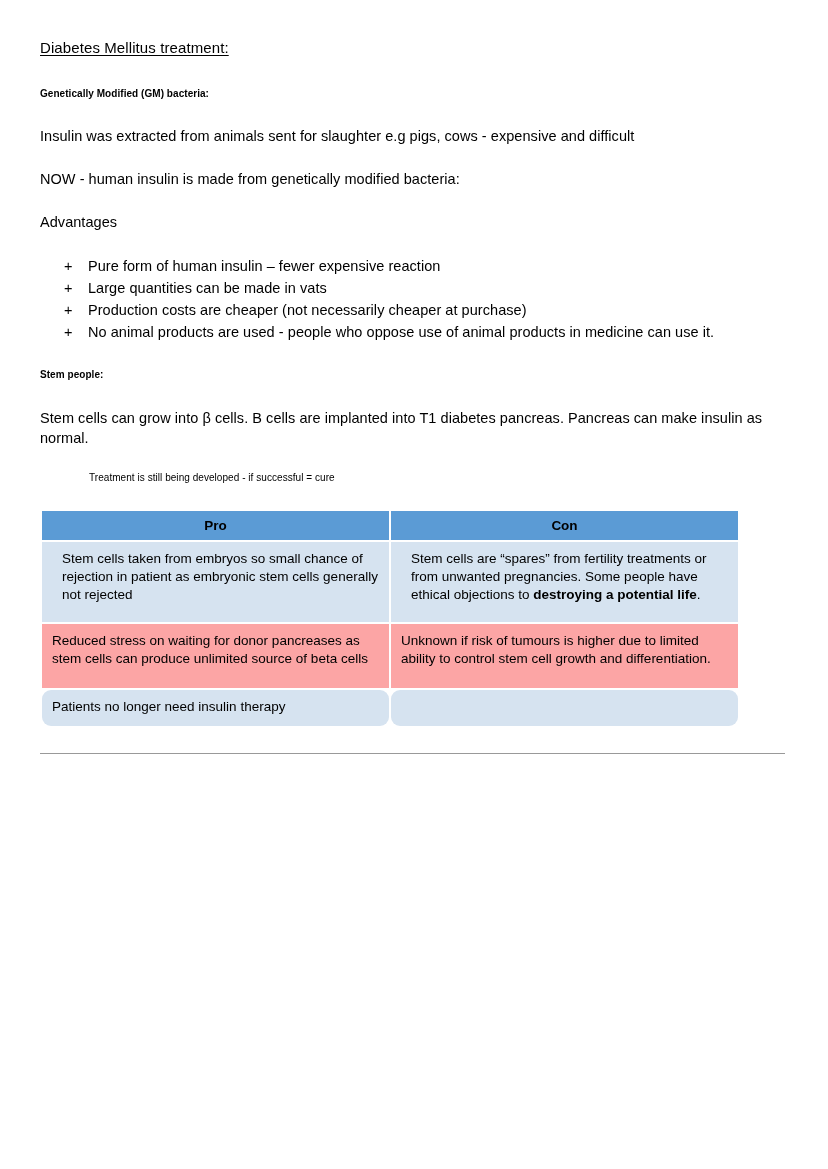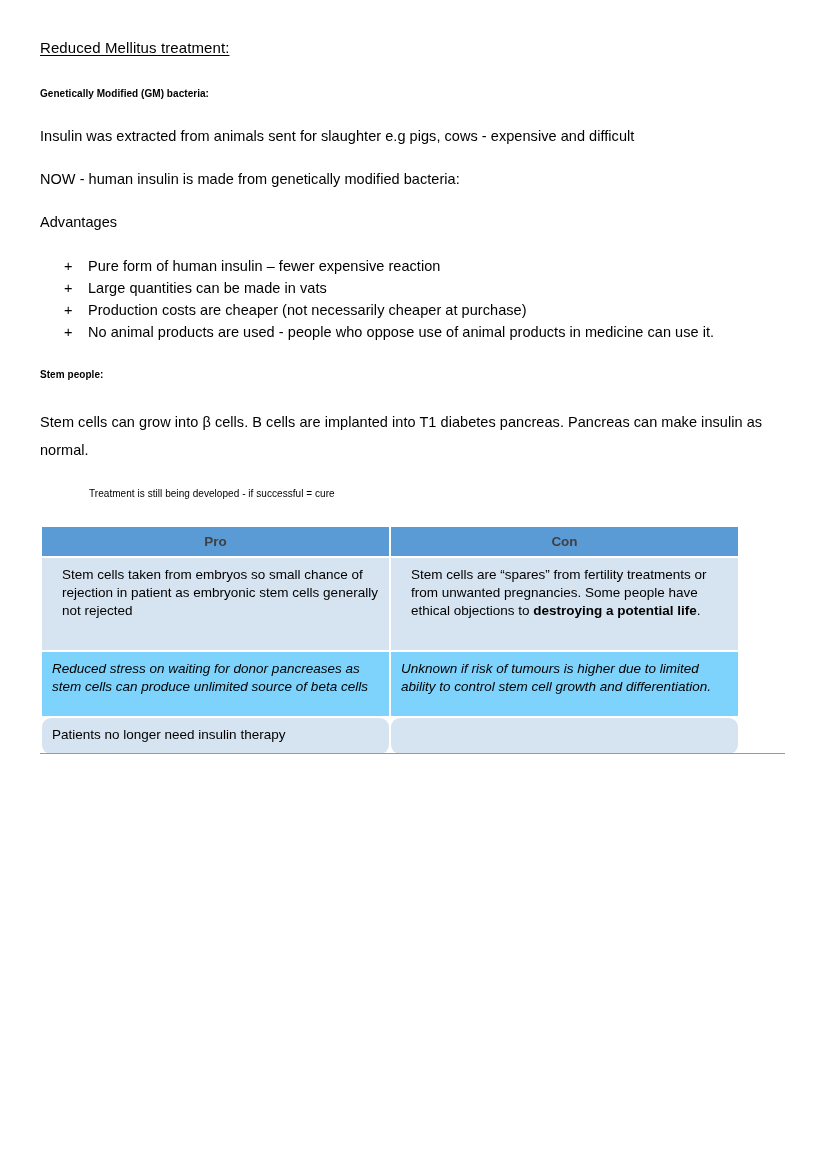--- a/index.html
+++ b/index.html
@@ -51,21 +51,21 @@
     line-height: 19px;
     margin: 0 0 24px 0;
     letter-spacing: 0.05px;
   }
 
   .para.tight {
     margin-bottom: 23px;
   }
 
   .para.block {
-    line-height: 28px;
+    line-height: 20px;
     margin-bottom: 20px;
     margin-top: 8px;
   }
 
   .indent-line {
     font-size: 10px;
     line-height: 19px;
     margin: 0 0 22px 0;
     padding-left: 49px;
     letter-spacing: 0.05px;
@@ -98,21 +98,21 @@
   .procon-table {
     width: 700px;
     border-collapse: separate;
     border-spacing: 2px 2px;
     margin: 0 0 0 0;
     table-layout: fixed;
   }
 
   .procon-table th {
     background: #5B9BD5;
-    color: #404040;
+    color: #000000;
     font-size: 13.5px;
     line-height: 17px;
     font-weight: bold;
     text-align: center;
     padding: 6px 8px;
     border: 0;
     height: 26px;
   }
 
   .procon-table td {
@@ -122,25 +122,24 @@
     padding: 8px 10px 10px 10px;
     border: 0;
     color: #000000;
   }
 
   .procon-table tr.band-dark td {
     background: #D6E3F0;
   }
 
   .procon-table tr.band-light td {
-    background: #7dd3fc;
-    font-style: italic;
-  }
-
-  .procon-table tr.row-1 td { height: 92px; padding-left: 20px; }
+    background: #fca5a5;
+  }
+
+  .procon-table tr.row-1 td { height: 80px; padding-left: 20px; }
   .procon-table tr.row-2 td { height: 64px; }
   .procon-table tr.row-3 td { height: 32px; border-radius: 9px; }
 
   .procon-table td b {
     font-weight: bold;
   }
 
   .bottom-rule {
     position: absolute;
     left: 40px;
@@ -149,21 +148,21 @@
     height: 1px;
     background: #999999;
     border: 0;
   }
 </style>
 </head>
 <body>
 
 <div class="page">
 
-  <h1 class="doc-title">Reduced Mellitus treatment:</h1>
+  <h1 class="doc-title">Diabetes Mellitus treatment:</h1>
 
   <h2 class="heading">Genetically Modified (GM) bacteria:</h2>
 
   <p class="para">Insulin was extracted from animals sent for slaughter e.g pigs, cows - expensive and difficult</p>
 
   <p class="para">NOW - human insulin is made from genetically modified bacteria:</p>
 
   <p class="para tight">Advantages</p>
 
   <ul class="plus-list">

